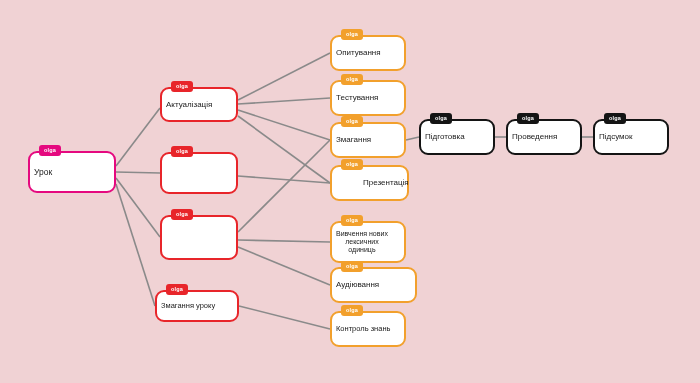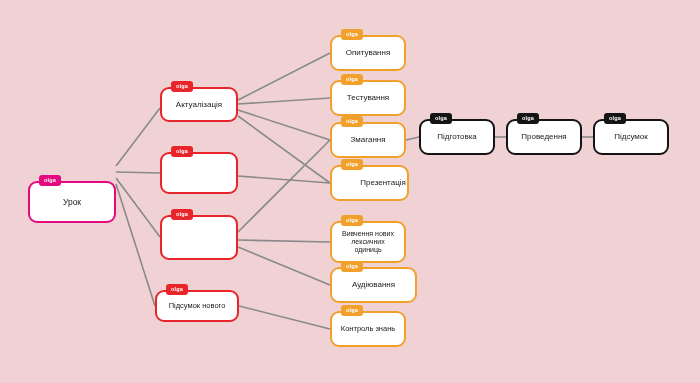--- a/index.html
+++ b/index.html
@@ -27,21 +27,20 @@
     height: 383px;
   }
   .node {
     position: absolute;
     box-sizing: border-box;
     background: #ffffff;
     border-style: solid;
     border-radius: 9px;
     display: flex;
     align-items: center;
-    justify-content: center;
     text-align: center;
     color: #1a1a1a;
     line-height: 1.18;
     z-index: 3;
   }
   .node .label {
     display: block;
     padding: 0 4px;
     white-space: pre-line;
   }
@@ -89,37 +88,37 @@
       <line x1="238" y1="176" x2="330" y2="183" stroke="#8a8a8a" stroke-width="1.6"></line>
       <line x1="238" y1="232" x2="330" y2="140" stroke="#8a8a8a" stroke-width="1.6"></line>
       <line x1="238" y1="240" x2="330" y2="242" stroke="#8a8a8a" stroke-width="1.6"></line>
       <line x1="238" y1="247" x2="330" y2="285" stroke="#8a8a8a" stroke-width="1.6"></line>
       <line x1="239" y1="306" x2="330" y2="329" stroke="#8a8a8a" stroke-width="1.6"></line>
       <line x1="406" y1="140" x2="419" y2="137" stroke="#8a8a8a" stroke-width="1.6"></line>
       <line x1="495" y1="137" x2="506" y2="137" stroke="#8a8a8a" stroke-width="1.6"></line>
       <line x1="582" y1="137" x2="593" y2="137" stroke="#8a8a8a" stroke-width="1.6"></line>
     </svg>
   <div id="nodes">
-      <div class="node theme-pink" style="left: 28px; top: 151px; width: 88px; height: 42px; font-size: 8.5px; margin-top: 30px;">
+      <div class="node theme-pink" style="left: 28px; top: 151px; width: 88px; height: 42px; font-size: 8.5px;">
         <span class="tag">olga</span>
         <span class="label">Урок</span>
       </div>
       <div class="node theme-red" style="left: 160px; top: 87px; width: 78px; height: 35px; font-size: 8px;">
         <span class="tag">olga</span>
         <span class="label">Актуалізація</span>
       </div>
       <div class="node theme-red" style="left: 160px; top: 152px; width: 78px; height: 42px; font-size: 7.5px;">
         <span class="tag">olga</span>
       </div>
       <div class="node theme-red" style="left: 160px; top: 215px; width: 78px; height: 45px; font-size: 7.5px;">
         <span class="tag">olga</span>
       </div>
       <div class="node theme-red" style="left: 155px; top: 290px; width: 84px; height: 32px; font-size: 7.5px;">
         <span class="tag">olga</span>
-        <span class="label">Підсумок нового</span>
+        <span class="label">Змагання уроку</span>
       </div>
       <div class="node theme-orange" style="left: 330px; top: 35px; width: 76px; height: 36px; font-size: 8px;">
         <span class="tag">olga</span>
         <span class="label">Опитування</span>
       </div>
       <div class="node theme-orange" style="left: 330px; top: 80px; width: 76px; height: 36px; font-size: 8px;">
         <span class="tag">olga</span>
         <span class="label">Тестування</span>
       </div>
       <div class="node theme-orange" style="left: 330px; top: 122px; width: 76px; height: 36px; font-size: 8px;">

